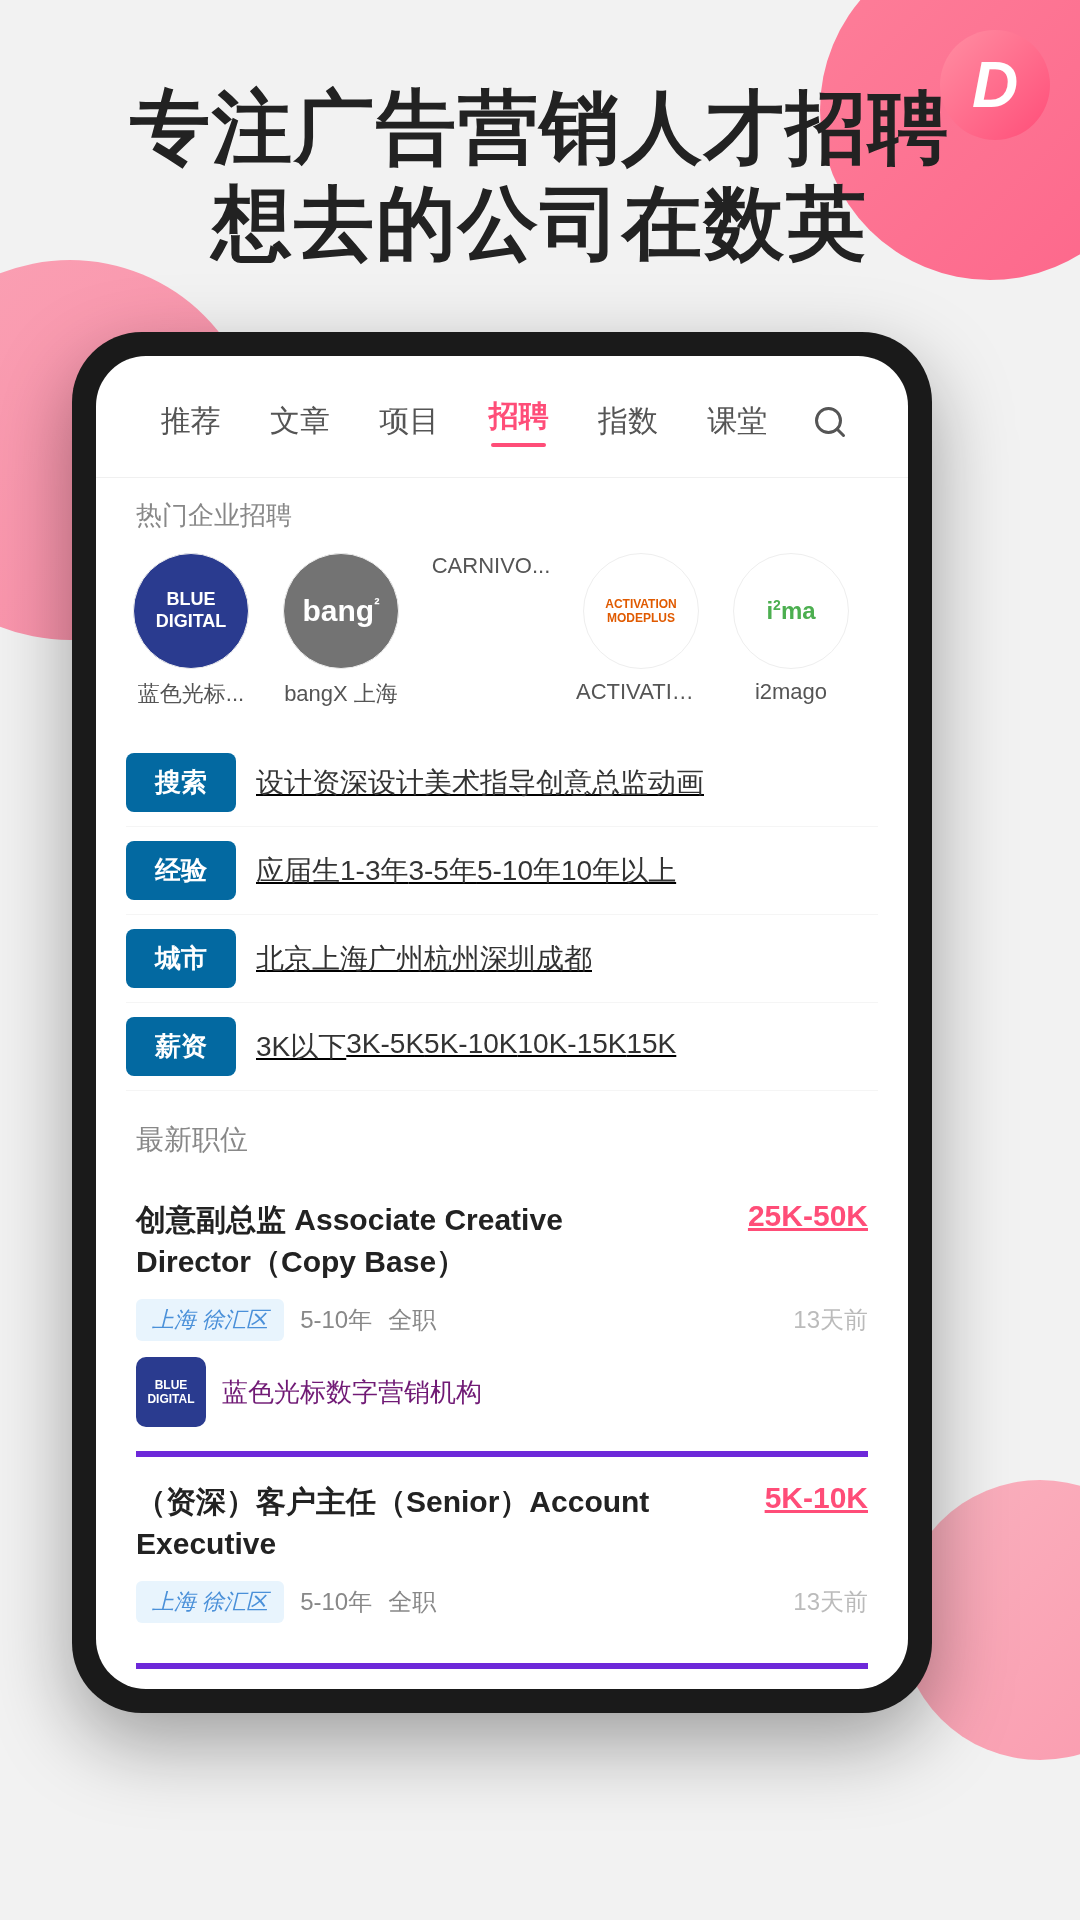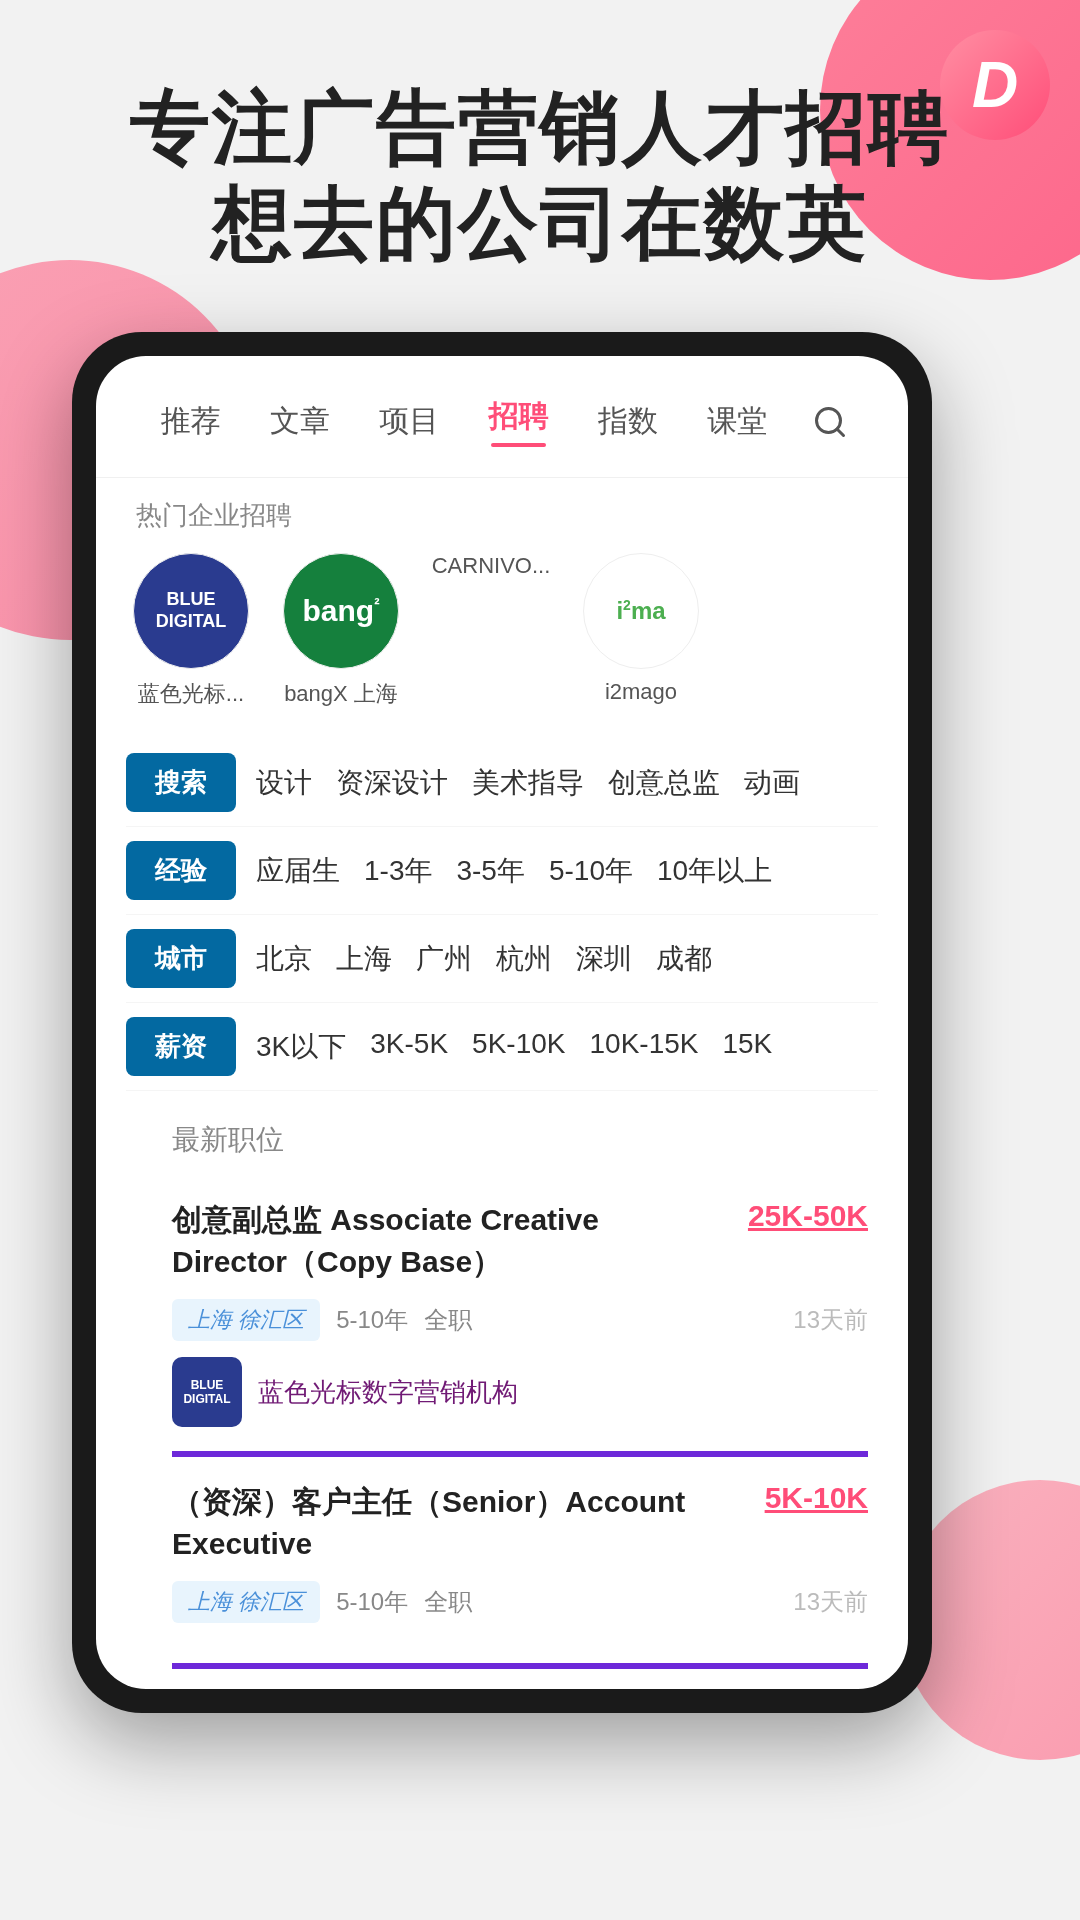--- a/index.html
+++ b/index.html
@@ -183,21 +183,21 @@
     .logo-blue-digital {
       background: #2a3b8f;
       color: white;
       font-size: 18px;
       font-weight: 900;
       text-align: center;
       line-height: 1.2;
       padding: 8px;
     }
     .logo-bangx {
-      background: #15803d;
+      background: #737373;
       color: white;
       font-size: 28px;
       font-weight: 700;
     }
     .company-name {
       font-size: 22px;
       color: #555;
       text-align: center;
       max-width: 130px;
       white-space: nowrap;
@@ -222,34 +222,33 @@
       font-size: 26px;
       font-weight: 700;
       padding: 12px 24px;
       border-radius: 8px;
       min-width: 110px;
       text-align: center;
       white-space: nowrap;
     }
     .filter-options {
       display: flex;
-      gap: 24px;
       overflow: hidden;
       flex: 1;
+      text-decoration: underline;
     }
     .filter-option {
       font-size: 28px;
       color: #333;
       white-space: nowrap;
     }
 
     
     .jobs-section {
       padding: 20px 40px;
-      margin-left: 36px;
     }
     .jobs-title {
       font-size: 28px;
       color: #888;
       margin-bottom: 16px;
     }
     .job-card {
       padding: 24px 0;
       border-bottom: 6px solid #6d28d9;
     }
@@ -380,20 +379,29 @@
           <div class="company-logo-circle logo-bangx">
             <div style="color:white;font-size:30px;font-weight:700;">bang<sup style="font-size:16px;">²</sup></div>
           </div>
           <div class="company-name">bangX 上海</div>
         </div>
 
         <div class="company-item">
           <div class="company-name">CARNIVO...</div>
         </div>
 
+        <div class="company-item">
+          <div class="company-logo-circle" style="background:#fff;">
+            <div style="color:#e05a00;font-size:12px;font-weight:700;text-align:center;line-height:1.2;padding:4px;">
+              <div>ACTIVATION</div>
+                <div>MODEPLUS</div>
+            </div>
+          </div>
+          <div class="company-name">ACTIVATIO...</div>
+        </div>
 
         <div class="company-item">
           <div class="company-logo-circle" style="background:#fff;">
             <div style="color:#4caf50;font-size:24px;font-weight:700;">i<sup style="font-size:14px;">2</sup>ma</div>
           </div>
           <div class="company-name">i2mago</div>
         </div>
       </div>
 
       <div class="filter-section">

